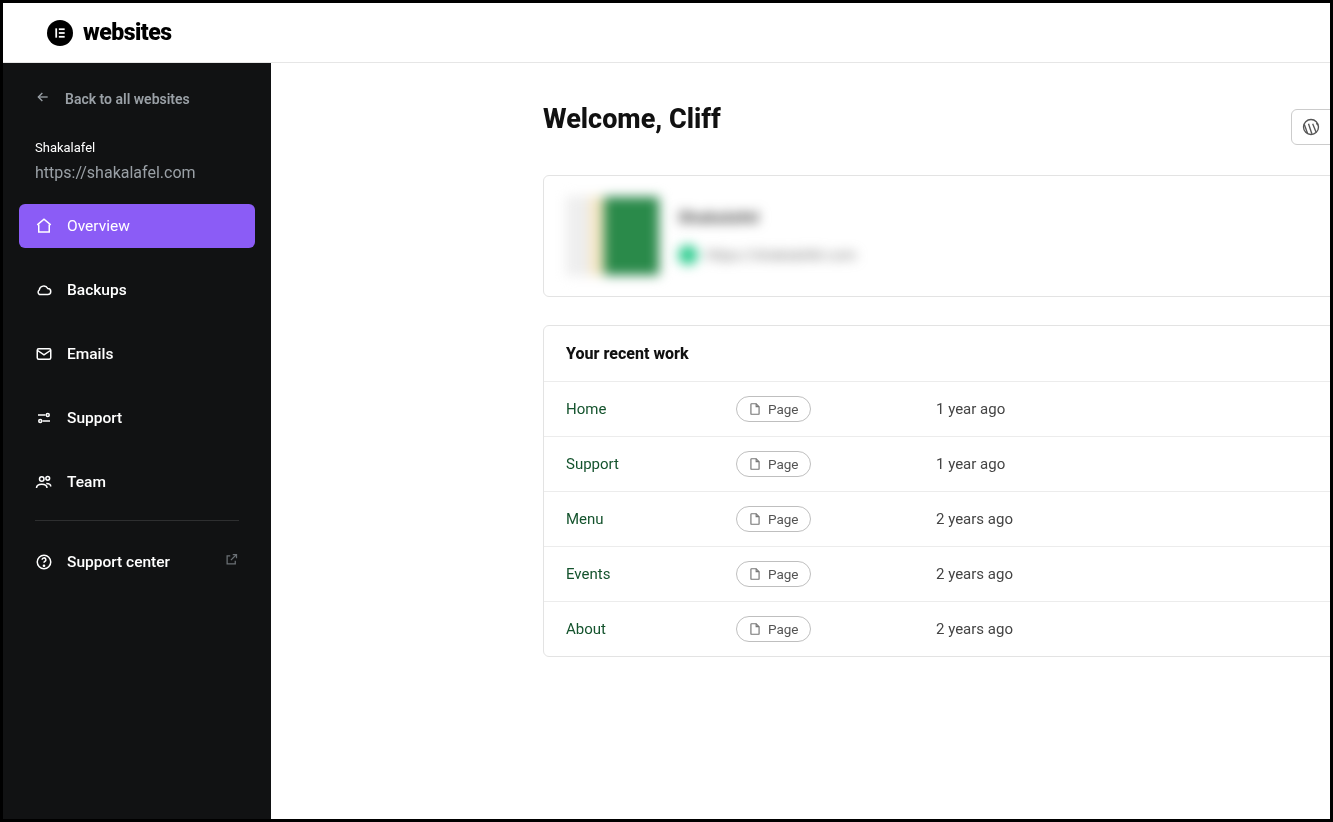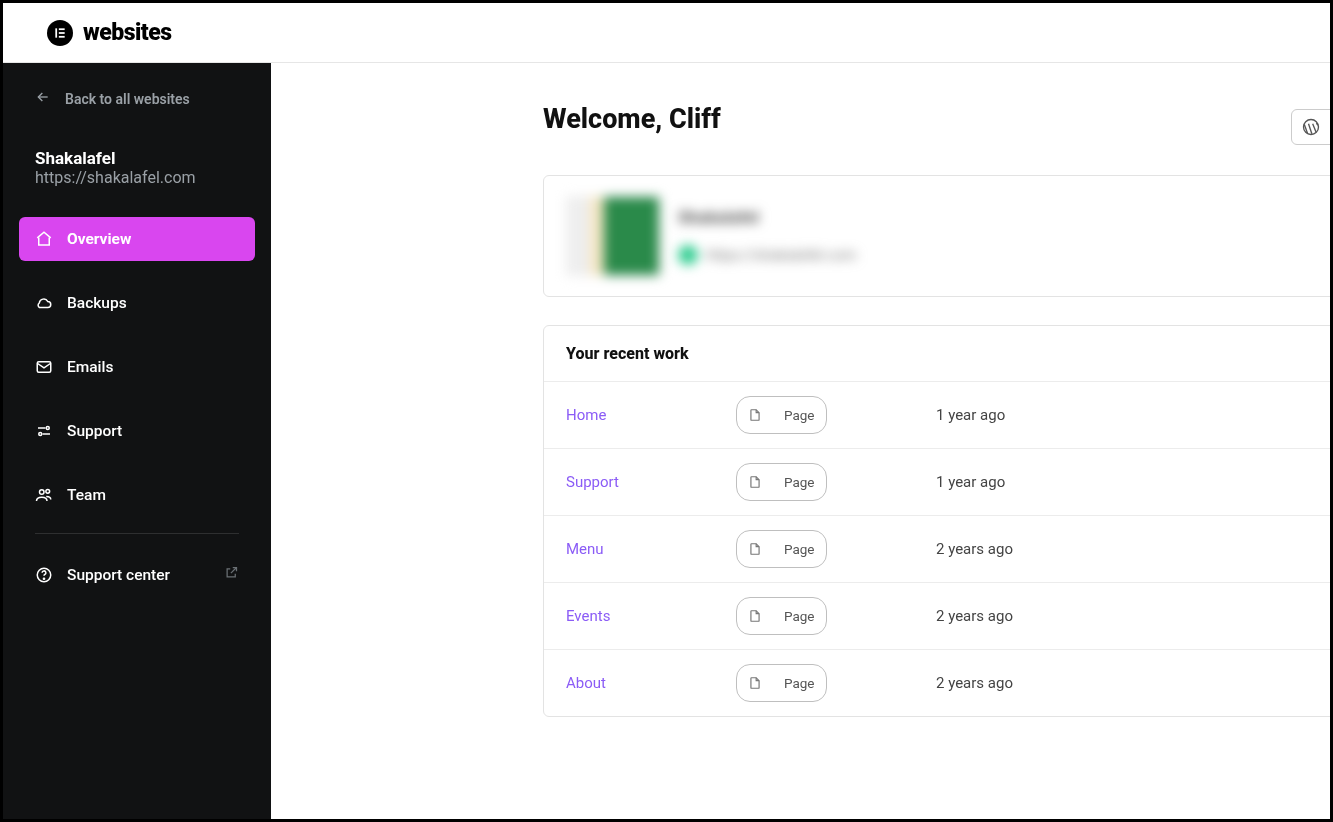--- a/index.html
+++ b/index.html
@@ -52,55 +52,55 @@
   }
 
   
   .sidebar {
     width: 268px;
     background: #111213;
     color: #fff;
     padding: 22px 16px 16px 16px;
     display: flex;
     flex-direction: column;
-    gap: 8px;
+    gap: 0;
   }
   .back-link {
     display: flex;
     align-items: center;
     gap: 14px;
     color: #9aa0a6;
     font-size: 14px;
     font-weight: 600;
     padding: 4px 16px 4px 16px;
     margin-bottom: 28px;
     cursor: pointer;
   }
   .site-block {
     padding: 0 16px 22px 16px;
   }
-  .site-name { font-weight: 700; font-size: 17px; margin-bottom: 0; }
+  .site-name { font-weight: 400; font-size: 13px; margin-bottom: 8px; }
   .site-url  { font-size: 16px; color: #9aa0a6; }
 
   .nav { display: flex; flex-direction: column; gap: 0; }
   .nav-item {
     display: flex;
     align-items: center;
     gap: 14px;
     padding: 13px 16px;
     border-radius: 6px;
     font-size: 15.5px;
     font-weight: 500;
     cursor: pointer;
     margin-bottom: 20px;
     position: relative;
   }
   .nav-item.active {
-    background: #d946ef;
-    font-weight: 700;
+    background: #8b5cf6;
+    font-weight: 400;
   }
   .nav-item .icon { width: 18px; display:flex; justify-content:center; }
   .nav-item .ext { margin-left: auto; color: #6b7075; }
 
   .nav-sep { height:1px; background:#2e2f30; margin: 6px 16px 18px 16px; }
 
   
   .highlight-oval {
     position: absolute;
     left: -22px;
@@ -181,29 +181,29 @@
   }
   .row {
     display: grid;
     grid-template-columns: 170px 200px 1fr;
     align-items: center;
     padding: 14px 22px;
     border-bottom: 1px solid #ececec;
     font-size: 15px;
   }
   .row:last-child { border-bottom: none; }
-  .row .name { color:#8b5cf6; }
+  .row .name { color:#14532d; }
   .row .time { color:#444; }
   .type-pill {
     display: inline-flex;
     align-items: center;
-    gap: 22px;
+    gap: 6px;
     border: 1px solid #bfbfbf;
     border-radius: 14px;
-    padding: 10px 11px;
+    padding: 4px 11px;
     font-size: 13.5px;
     color: #555;
     width: fit-content;
     cursor: pointer;
   }
   .type-pill svg { width:14px; height:14px; }
 
   svg { flex-shrink:0; }
 </style>
 </head>

